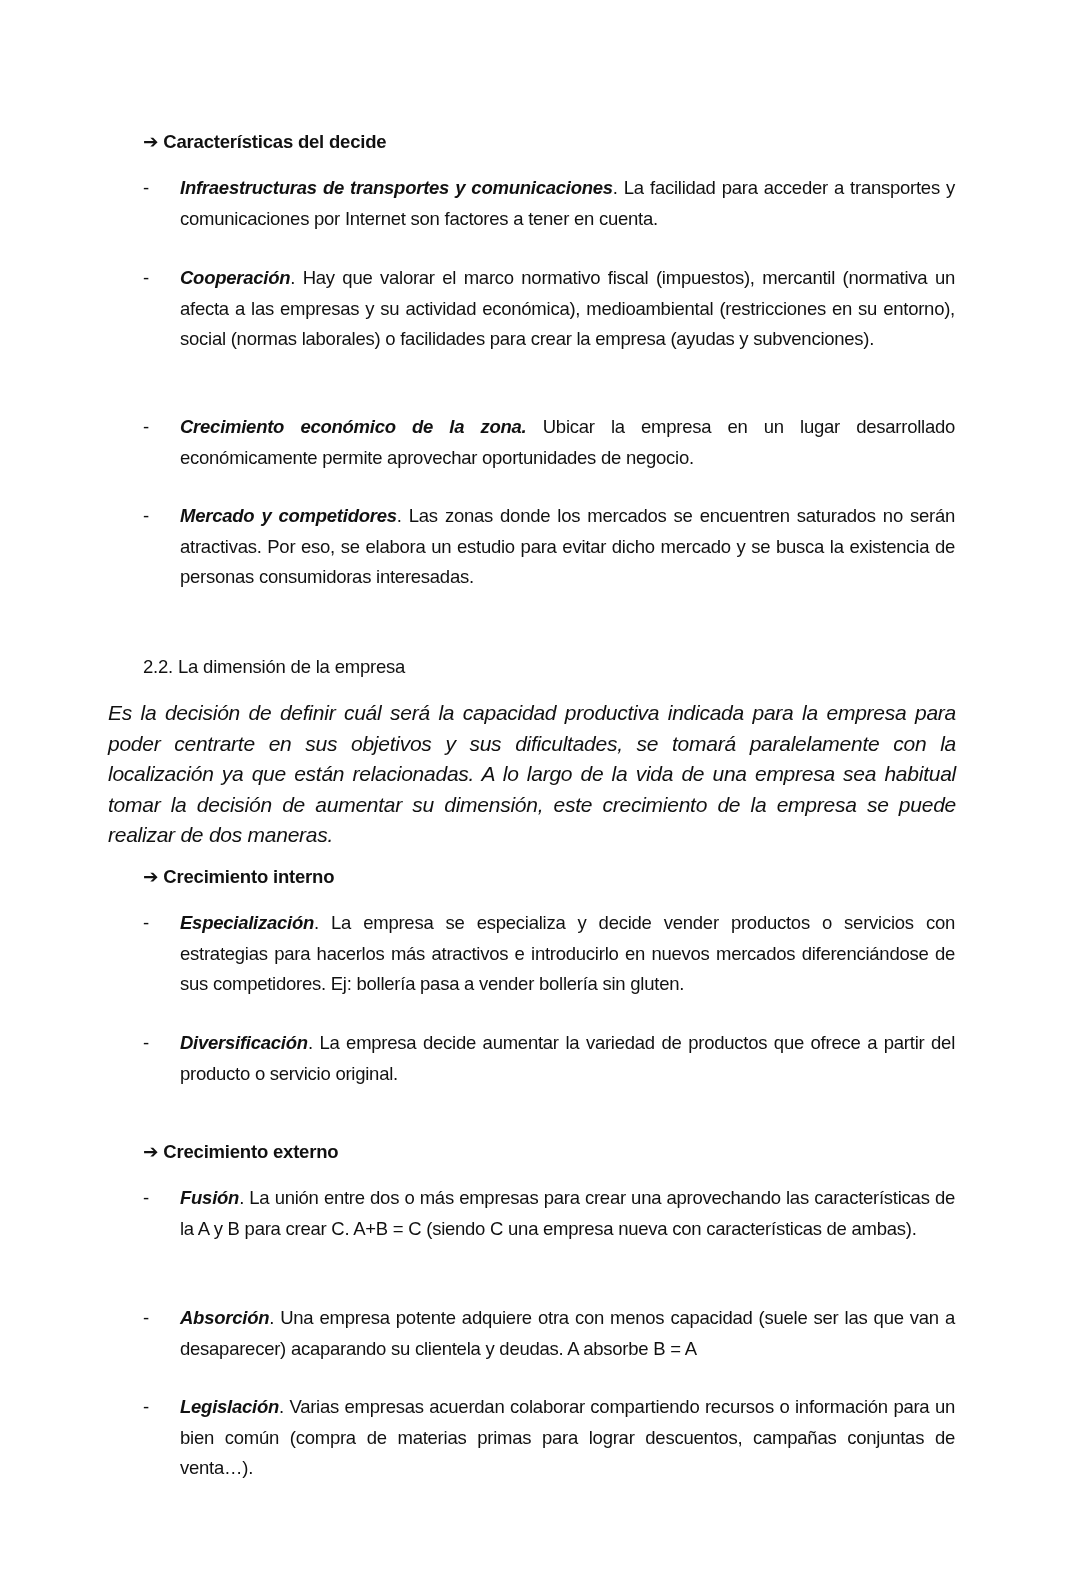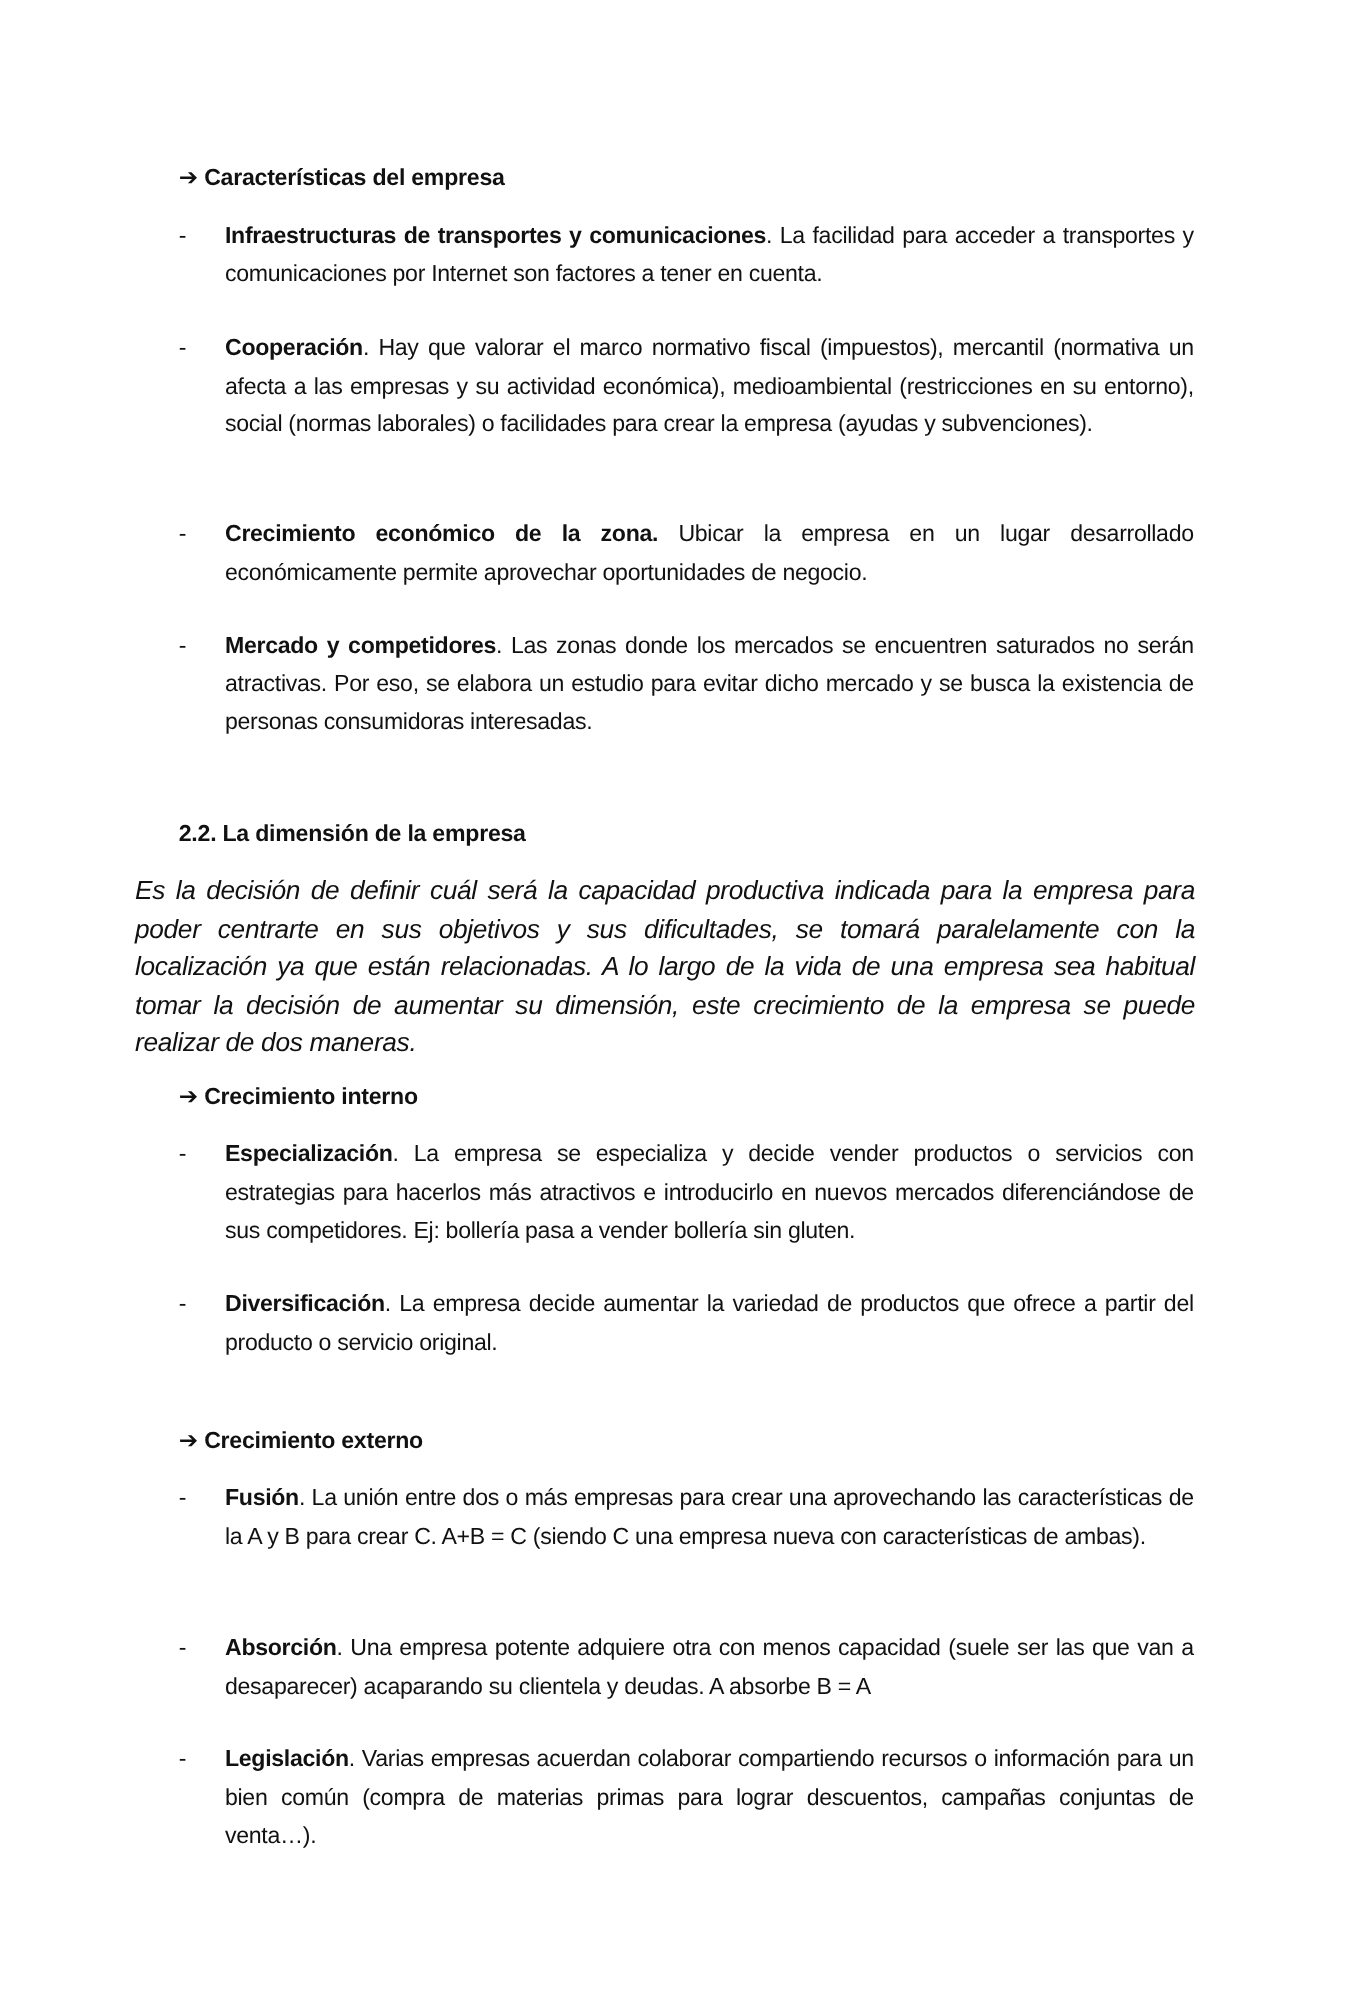--- a/index.html
+++ b/index.html
@@ -15,38 +15,38 @@
     white-space: nowrap;
   }
   .subhead .arrow { display: inline-block; margin-right: 5px; font-weight: bold; }
   .item { position: absolute; left: 143px; width: 812px; }
   .item .dash { position: absolute; left: 0; top: 0; font-size: 18.5px; line-height: 30.5px; }
   .item .text {
     margin-left: 37px;
     font-size: 18.5px; line-height: 30.5px;
     text-align: justify; letter-spacing: -0.25px;
   }
-  .item .text b { font-weight: bold; }
+  .item .text b { font-weight: bold; font-style: italic; }
   .section-title {
     position: absolute; left: 143px;
-    font-size: 18.5px; font-weight: bold; letter-spacing: -0.2px;
+    font-size: 18.5px; font-weight: normal; letter-spacing: -0.2px;
   }
   .para {
     position: absolute; left: 108px; width: 848px;
     font-size: 21px; line-height: 30.5px;
     text-align: justify; letter-spacing: -0.25px; font-style: italic;
   }
 </style>
 </head>
 <body>
 
 <div class="page">
 
   <div class="subhead" style="top:131px;">
-    <span class="arrow">➔</span><span>Características del empresa</span>
+    <span class="arrow">➔</span><span>Características del decide</span>
   </div>
 
   <div class="item" style="top:173px;">
     <span class="dash">-</span>
     <div class="text"><b>Infraestructuras de transportes y comunicaciones</b><span>. </span><span>La facilidad para acceder a transportes y comunicaciones por Internet son factores a tener en cuenta.</span></div>
   </div>
 
   <div class="item" style="top:263px;">
     <span class="dash">-</span>
     <div class="text"><b>Cooperación</b><span>. </span><span>Hay que valorar el marco normativo fiscal (impuestos), mercantil (normativa un afecta a las empresas y su actividad económica), medioambiental (restricciones en su entorno), social (normas laborales) o facilidades para crear la empresa (ayudas y subvenciones).</span></div>

